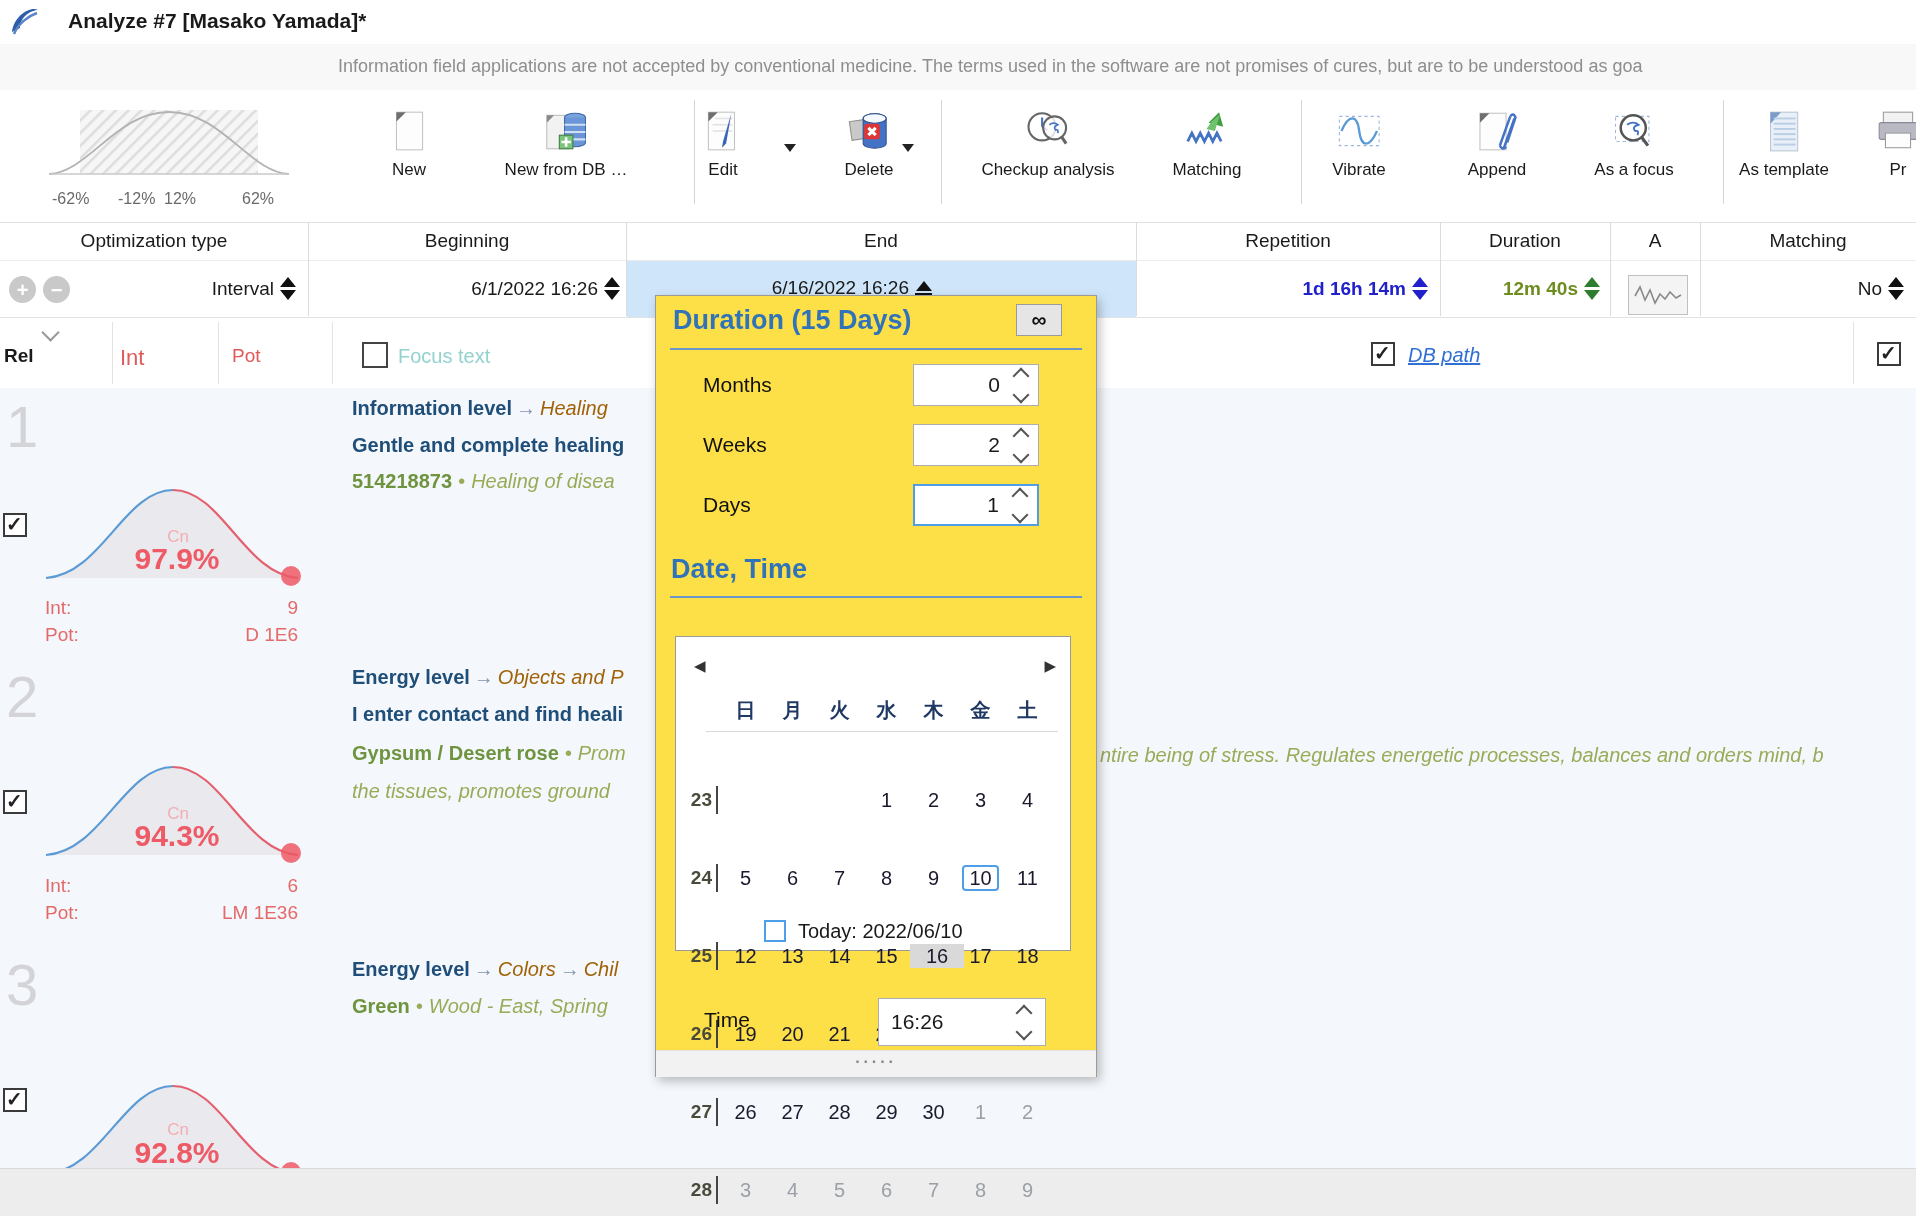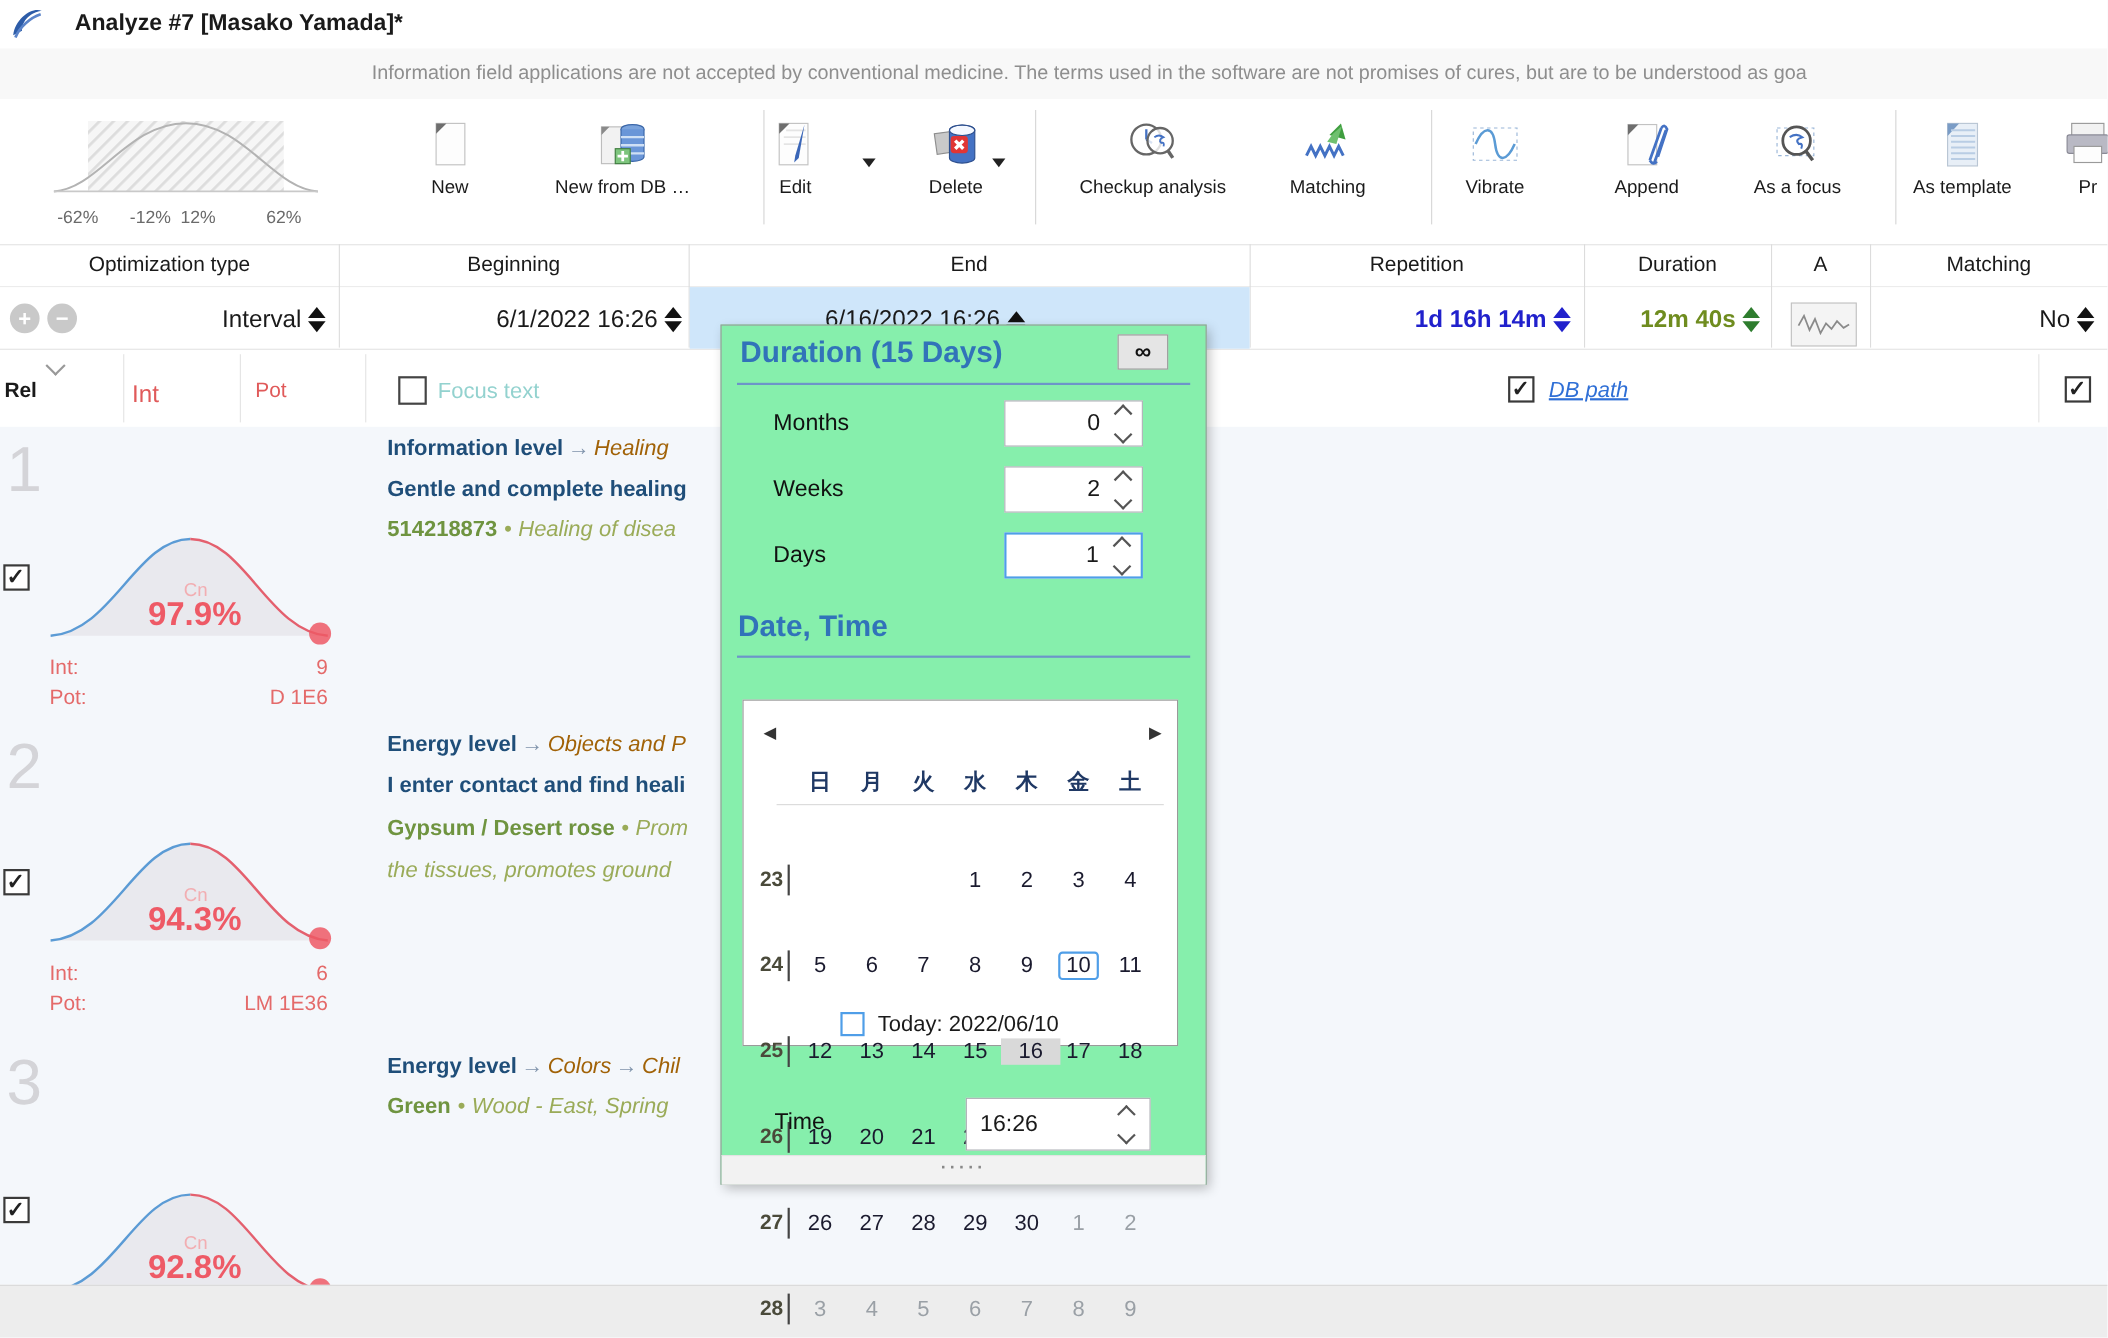--- a/index.html
+++ b/index.html
@@ -8,21 +8,21 @@
   .abs{position:absolute;}
   .nowrap{white-space:nowrap;overflow:hidden;}
   
   .tb-btn{position:absolute;top:108px;transform:translateX(-50%);display:flex;flex-direction:column;align-items:center;width:max-content;}
   .tb-btn .lbl{font-size:17px;margin-top:6px;color:#1a1a1a;}
   .tb-sep{position:absolute;top:100px;height:104px;width:1px;background:#d5d5d5;}
   .dd{width:0;height:0;border-left:6px solid transparent;border-right:6px solid transparent;border-top:8px solid #222;position:absolute;}
   
   .col-div{position:absolute;top:222px;height:94px;width:1px;background:#dcdcdc;}
   .hdr{position:absolute;top:230px;font-size:19px;transform:translateX(-50%);}
-  .val{position:absolute;top:277px;font-size:22px;display:flex;align-items:center;gap:6px;}
+  .val{position:absolute;top:277px;font-size:19px;display:flex;align-items:center;gap:6px;}
   .spin{display:flex;flex-direction:column;align-items:center;}
   .tri-u{width:0;height:0;border-left:8px solid transparent;border-right:8px solid transparent;border-bottom:10px solid currentColor;}
   .tri-d{width:0;height:0;border-left:8px solid transparent;border-right:8px solid transparent;border-top:10px solid currentColor;margin-top:3px;}
   .eject{display:flex;flex-direction:column;align-items:center;color:#111;}
   .eject .bar{width:17px;height:3px;background:#111;margin-top:2px;}
   .circle-btn{position:absolute;top:276px;width:27px;height:27px;border-radius:50%;background:#c9c9c9;color:#fff;
      font-size:20px;font-weight:bold;display:flex;align-items:center;justify-content:center;line-height:1;}
   
   .cb{position:absolute;box-sizing:border-box;width:24px;height:24px;border:2px solid #3a3a3a;background:#fff;}
   .cb.ck::after{content:"✓";font-size:20px;font-weight:bold;color:#222;position:absolute;top:-3px;left:1px;}
@@ -32,21 +32,21 @@
   .l-it{font-style:italic;color:#a16207;}
   .l-arrow{color:#7f93ab;padding:0 4px;}
   .g-bold{font-weight:bold;color:#6f9440;}
   .g-it{font-style:italic;color:#9aab58;}
   .tline{position:absolute;left:352px;width:303px;font-size:20px;white-space:nowrap;overflow:hidden;}
   .redlbl{position:absolute;font-size:19px;color:#e46a6a;}
   .redval{position:absolute;font-size:19px;color:#e46a6a;text-align:right;}
   .pct{position:absolute;left:122px;width:110px;text-align:center;font-size:30px;font-weight:bold;color:#ee5a66;}
   .cn{position:absolute;left:128px;width:100px;text-align:center;font-size:17px;color:#f2aeb2;}
   
-  #popup{position:absolute;left:655px;top:295px;width:440px;height:780px;background:#86efac;
+  #popup{position:absolute;left:655px;top:295px;width:440px;height:780px;background:#fde047;
      border:1px solid #9a9a9a;box-shadow:3px 4px 10px rgba(0,0,0,.25);z-index:50;}
   .pop-h{position:absolute;font-size:27px;font-weight:600;color:#3173b9;}
   .pop-line{position:absolute;left:14px;right:14px;height:2px;background:#6d94c9;}
   .fld-lbl{position:absolute;left:47px;font-size:21px;color:#111;}
   .numbox{position:absolute;left:257px;width:126px;height:42px;box-sizing:border-box;border:1px solid #abadb3;background:#fff;
      display:flex;align-items:center;}
   .numbox .v{flex:1;text-align:right;font-size:21px;padding-right:8px;}
   .chvcol{width:26px;display:flex;flex-direction:column;align-items:center;gap:7px;padding-right:4px;}
   .chv{width:10px;height:10px;border-right:2px solid #555;border-bottom:2px solid #555;}
   .chv.up{transform:rotate(-135deg);margin-top:4px;}
@@ -332,20 +332,21 @@
   <div class="cn" style="top:147px;">Cn</div>
   <div class="pct" style="top:162px;">94.3%</div>
   <div class="redlbl" style="left:45px;top:218px;">Int:</div>
   <div class="redval" style="left:258px;top:218px;width:40px;">6</div>
   <div class="redlbl" style="left:45px;top:245px;">Pot:</div>
   <div class="redval" style="left:178px;top:245px;width:120px;">LM 1E36</div>
   <div class="tline" style="top:9px;"><span class="l-bold">Energy level</span><span class="l-arrow">→</span><span class="l-it">Objects and P</span></div>
   <div class="tline" style="top:46px;"><span class="l-bold">I enter contact and find heali</span></div>
   <div class="tline" style="top:85px;"><span class="g-bold">Gypsum / Desert rose</span><span class="g-it" style="padding:0 6px;">•</span><span class="g-it">Prom</span></div>
   <div class="tline" style="top:123px;"><span class="g-it">the tissues, promotes ground</span></div>
+  <div class="abs nowrap" style="left:1100px;top:87px;width:816px;font-size:20px;"><span class="g-it">ntire being of stress. Regulates energetic processes, balances and orders mind, b</span></div>
 </div>
 
 <div class="abs" style="left:0;top:948px;width:1916px;height:220px;">
   <div class="itemnum" style="top:8px;">3</div>
   <div class="cb ck" style="left:3px;top:140px;"></div>
   <svg class="abs" style="left:40px;top:118px;" width="266" height="118" viewBox="0 0 266 118">
     <path d="M6,108 C62,104 84,20 133,20 C182,20 204,104 258,108 Z" fill="#e9e9ee"></path>
     <path d="M6,108 C62,104 84,20 133,20" stro="none" stroke="#5b9bd5" stroke-width="2.2" fill="none"></path>
     <path d="M133,20 C182,20 204,104 258,108" stroke="#e4606e" stroke-width="2.2" fill="none"></path>
     <circle cx="251" cy="106" r="10" fill="#ed5965" opacity="0.85"></circle>

